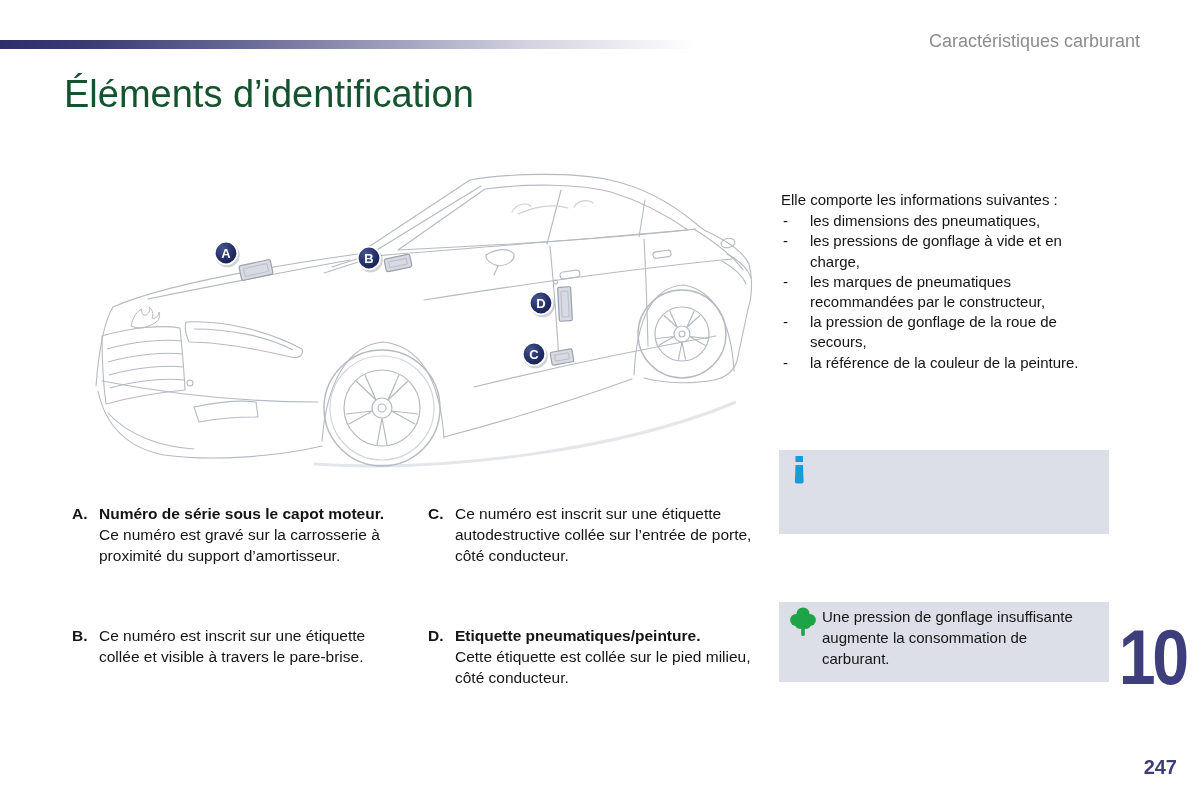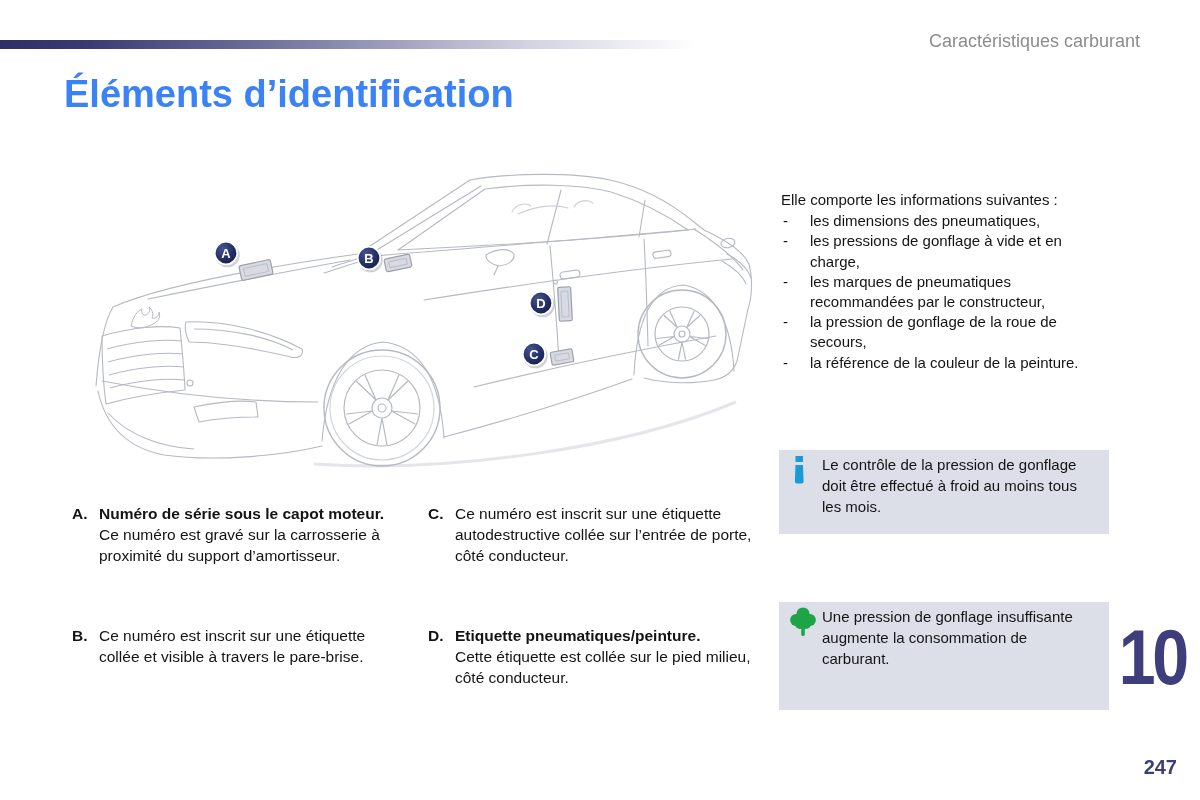--- a/index.html
+++ b/index.html
@@ -1,41 +1,41 @@
 <!DOCTYPE html>
 <html><head>
 <meta charset="utf-8">
 <style>
   html,body{margin:0;padding:0;background:#fff;}
   .page{position:relative;width:1200px;height:800px;background:#ffffff;overflow:hidden;
         font-family:"Liberation Sans", sans-serif;color:#141414;}
   .gradbar{position:absolute;left:0;top:40px;width:732px;height:9px;
         background:linear-gradient(to right,#2e2e68 0%,#3b3b74 12%,#6d6d99 35%,#a3a3c0 55%,#d2d2e1 72%,rgba(255,255,255,0) 95%);}
   .header-label{position:absolute;top:31px;right:60px;font-size:18px;color:#8c8c8c;}
-  .page-title{position:absolute;left:64px;top:73px;font-size:38px;color:#3b82f6;font-weight:700;}
+  .page-title{position:absolute;left:64px;top:73px;font-size:38px;color:#14532d;font-weight:400;}
   .page-subtitle{position:absolute;left:66px;top:118px;font-size:15px;color:#141414;}
   .car-wrap{position:absolute;left:82px;top:150px;width:684px;height:332px;}
   .car-wrap svg{display:block;width:100%;height:100%;}
 
   .info-col{position:absolute;left:780px;top:147px;width:332px;font-size:15px;line-height:20.2px;color:#141414;margin-top:43px;}
   .info-col .intro{margin:0 0 1px 1px;}
   .info-col ul{list-style:none;margin:0;padding:0;}
   .info-col li{position:relative;padding-left:30px;width:295px;}
   .info-col li::before{content:"-";position:absolute;left:3px;top:0;}
 
   .sec{position:absolute;display:flex;font-size:15.5px;line-height:20.8px;color:#141414;}
   .sec .sec-label{width:27px;flex:none;font-weight:700;}
   .sec-a{left:72px;top:504px;} .sec-b{left:72px;top:626px;}
   .sec-c{left:428px;top:504px;} .sec-d{left:428px;top:626px;}
   .sec-a .sec-text,.sec-b .sec-text{width:310px;}
   .sec-c .sec-text,.sec-d .sec-text{width:318px;}
   .sec-title{font-weight:700;}
 
   .note{position:absolute;left:779px;width:330px;background:#dcdfe8;}
-  .note-1{top:450px;height:84px;} .note-2{top:602px;height:108px;}
+  .note-1{top:450px;height:84px;} .note-2{top:602px;height:80px;}
   .note-icon{position:absolute;left:13px;top:5px;}
   .note-2 .note-icon{left:9px;top:4px;}
   .note-text{position:absolute;left:43px;top:5px;width:268px;font-size:15px;line-height:20.8px;color:#141414;}
 
   .chapter-num{position:absolute;right:14px;top:618px;font-size:78px;font-weight:700;color:#3e3e7c;
         letter-spacing:-4px;transform:scaleX(.85);transform-origin:100% 0;line-height:1;}
   .page-num{position:absolute;right:23px;top:756px;font-size:20px;font-weight:700;color:#3e3e7c;}
 </style>
 </head>
 <body>
@@ -219,21 +219,20 @@
     </div>
   </div>
 
   <div class="note note-1">
     <span class="note-icon">
       <svg width="14" height="30" viewBox="0 0 14 30">
         <rect x="3.5" y="1" width="7.5" height="6" fill="#1a9bd7"></rect>
         <path d="M3.5 10 h7.5 l0.6 16.5 q0 2 -2 2 h-4.7 q-2 0 -2 -2 z" fill="#1a9bd7"></path>
       </svg>
     </span>
-    <div class="note-text">Le contrôle de la pression de gonflage doit être effectué à froid au moins tous les mois.</div>
   </div>
 
   <div class="note note-2">
     <span class="note-icon">
       <svg width="30" height="34" viewBox="0 0 30 34">
         <g fill="#1fa347">
           <circle cx="15" cy="8" r="6.6"></circle>
           <circle cx="8" cy="14" r="5.9"></circle>
           <circle cx="22" cy="14" r="5.9"></circle>
           <circle cx="12" cy="18" r="5"></circle>

